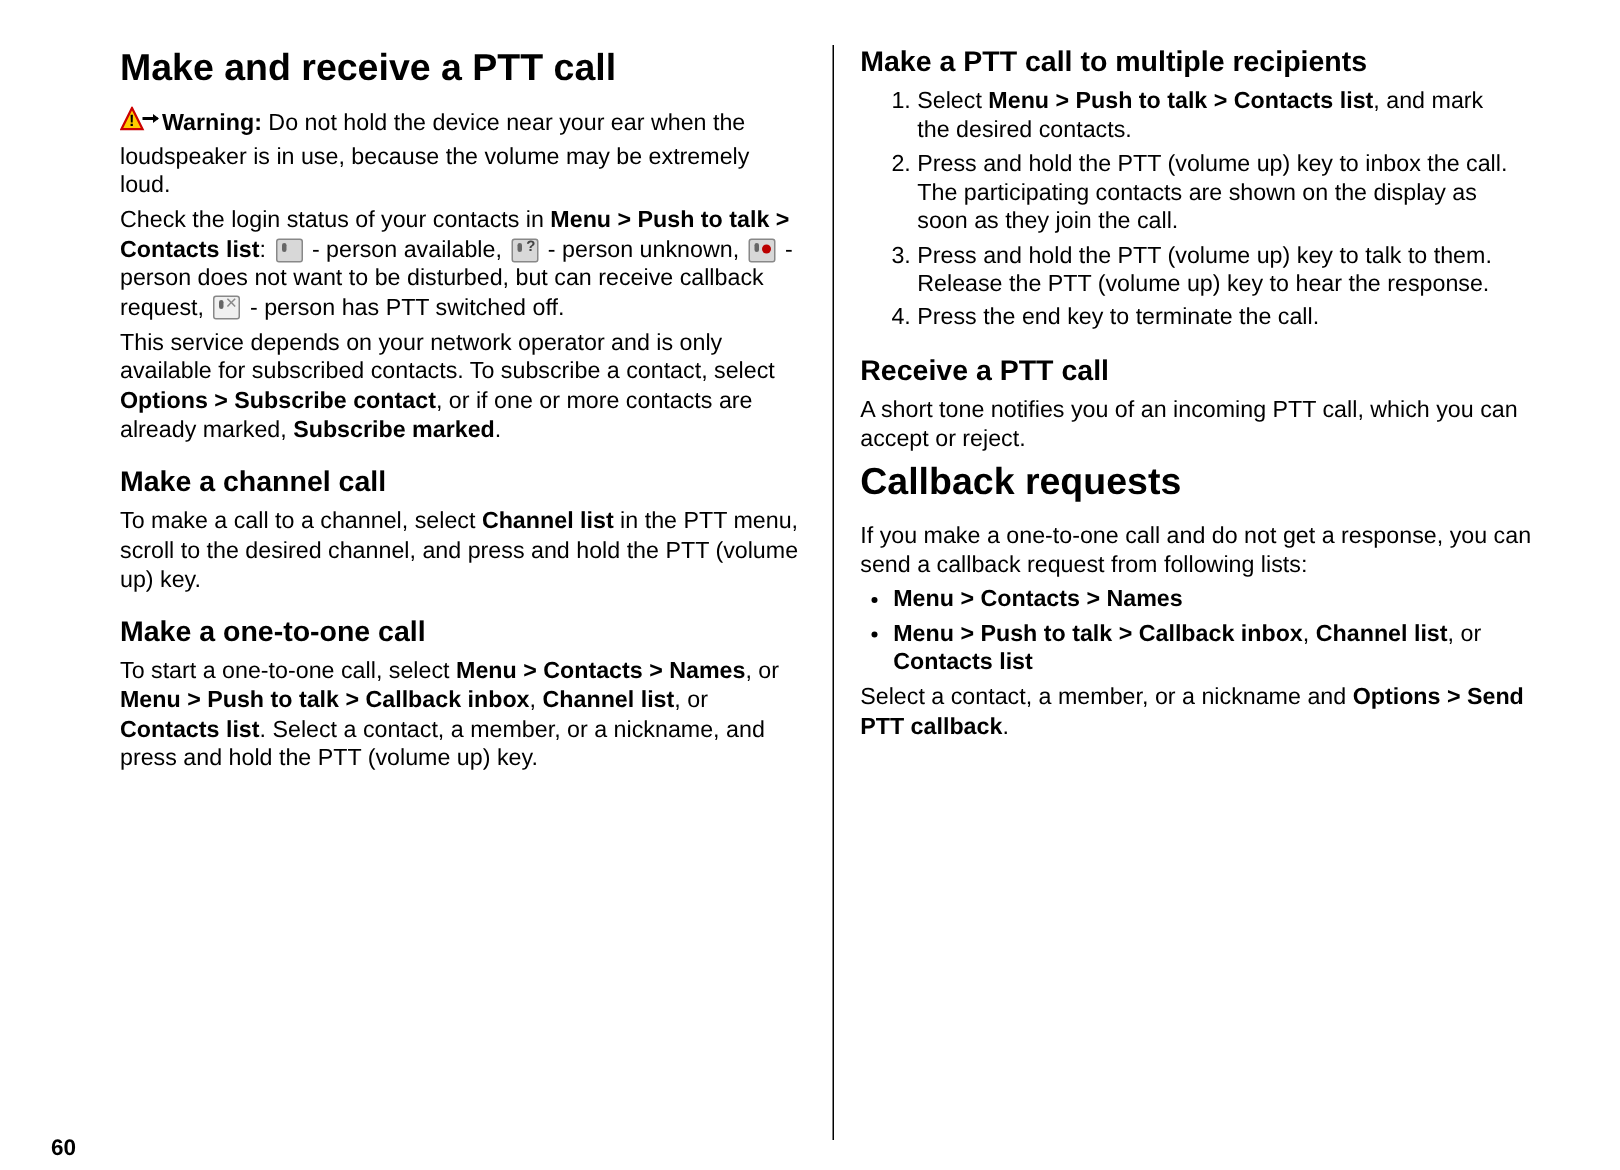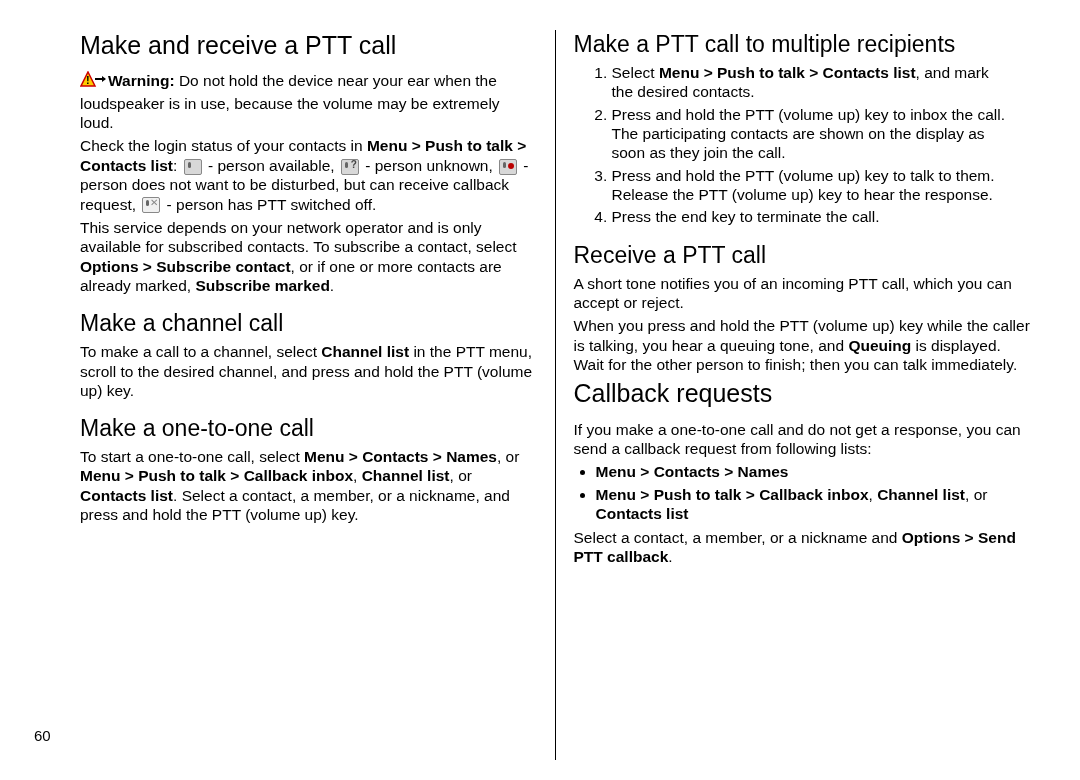--- a/index.html
+++ b/index.html
@@ -1,36 +1,36 @@
 <!DOCTYPE html>
 <html><head>
 <meta charset="utf-8">
 <style>
   html,body{margin:0;padding:0;font-family:Arial,Helvetica,sans-serif;background:#fff;color:#000}
   .page{width:1080px;height:780px;position:relative;box-sizing:border-box;padding:30px 40px 20px 70px}
   .cols{display:flex;gap:0;height:100%}
   .col{flex:1;padding:0 10px;font-size:15.5px;line-height:1.25}
   .col.left{border-right:1.5px solid #000;padding-right:18px}
   .col.right{padding-left:18px}
-  h1{font-size:25px;font-weight:normal;margin:0 0 10px 0}
-  h2{font-size:23px;font-weight:normal;margin:14px 0 4px 0}
+  h1{font-size:25px;font-weight:bold;margin:0 0 10px 0}
+  h2{font-size:19px;font-weight:bold;margin:14px 0 4px 0}
   p{margin:4px 0}
   b{font-weight:bold}
   ol{margin:4px 0;padding-left:22px}
   ol li{margin:3px 16px}
   ul{margin:4px 0;padding-left:22px;list-style:disc}
   ul li{margin:3px 0}
   .warn-icon{display:inline-block;vertical-align:middle;margin-right:2px}
   .status-icon{display:inline-block;width:16px;height:14px;background:#d8d8d8;border:1px solid #888;border-radius:2px;vertical-align:middle;margin:0 2px;position:relative}
   .status-icon::before{content:"";position:absolute;left:3px;top:2px;width:3px;height:6px;border-radius:2px;background:#666}
   .status-icon.q::after{content:"?";position:absolute;right:1px;top:-1px;font-size:10px;color:#444;font-weight:bold}
   .status-icon.dnd::after{content:"";position:absolute;right:2px;top:3px;width:6px;height:6px;border-radius:50%;background:#b00}
   .status-icon.off{background:#f0f0f0}
   .status-icon.off::after{content:"✕";position:absolute;right:1px;top:-1px;font-size:10px;color:#888}
-  .pagenum{position:absolute;left:34px;bottom:36px;font-size:15px;font-weight:normal}
+  .pagenum{position:absolute;left:34px;bottom:6px;font-size:15px;font-weight:bold}
 </style>
 </head>
 <body>
 
 <div class="page">
   <div class="pagenum">60</div>
   <div class="cols">
 
     <div class="col left">
       <h1>Make and receive a PTT call</h1>
@@ -70,23 +70,20 @@
       <h2 style="margin-top:0">Make a PTT call to multiple recipients</h2>
       <ol>
         <li><span>Select </span><b>Menu  &gt;  Push to talk  &gt;  Contacts list</b><span>, and mark the desired contacts.</span></li>
         <li>Press and hold the PTT (volume up) key to inbox the call. The participating contacts are shown on the display as soon as they join the call.</li>
         <li>Press and hold the PTT (volume up) key to talk to them. Release the PTT (volume up) key to hear the response.</li>
         <li>Press the end key to terminate the call.</li>
       </ol>
 
       <h2>Receive a PTT call</h2>
       <p>A short tone notifies you of an incoming PTT call, which you can accept or reject.</p>
-      <p>
-        <span>When you press and hold the PTT (volume up) key while the caller is talking, you hear a queuing tone, and </span><b>Queuing</b><span> is displayed. Wait for the other person to finish; then you can talk immediately.</span>
-      </p>
 
       <h1>Callback requests</h1>
       <p>If you make a one-to-one call and do not get a response, you can send a callback request from following lists:</p>
       <ul>
         <li><b>Menu  &gt;  Contacts  &gt;  Names</b></li>
         <li><b>Menu  &gt;  Push to talk  &gt;  Callback inbox</b><span>, </span><b>Channel list</b><span>, or </span><b>Contacts list</b></li>
       </ul>
       <p>
         <span>Select a contact, a member, or a nickname and </span><b>Options  &gt;  Send PTT callback</b><span>.</span>
       </p>

